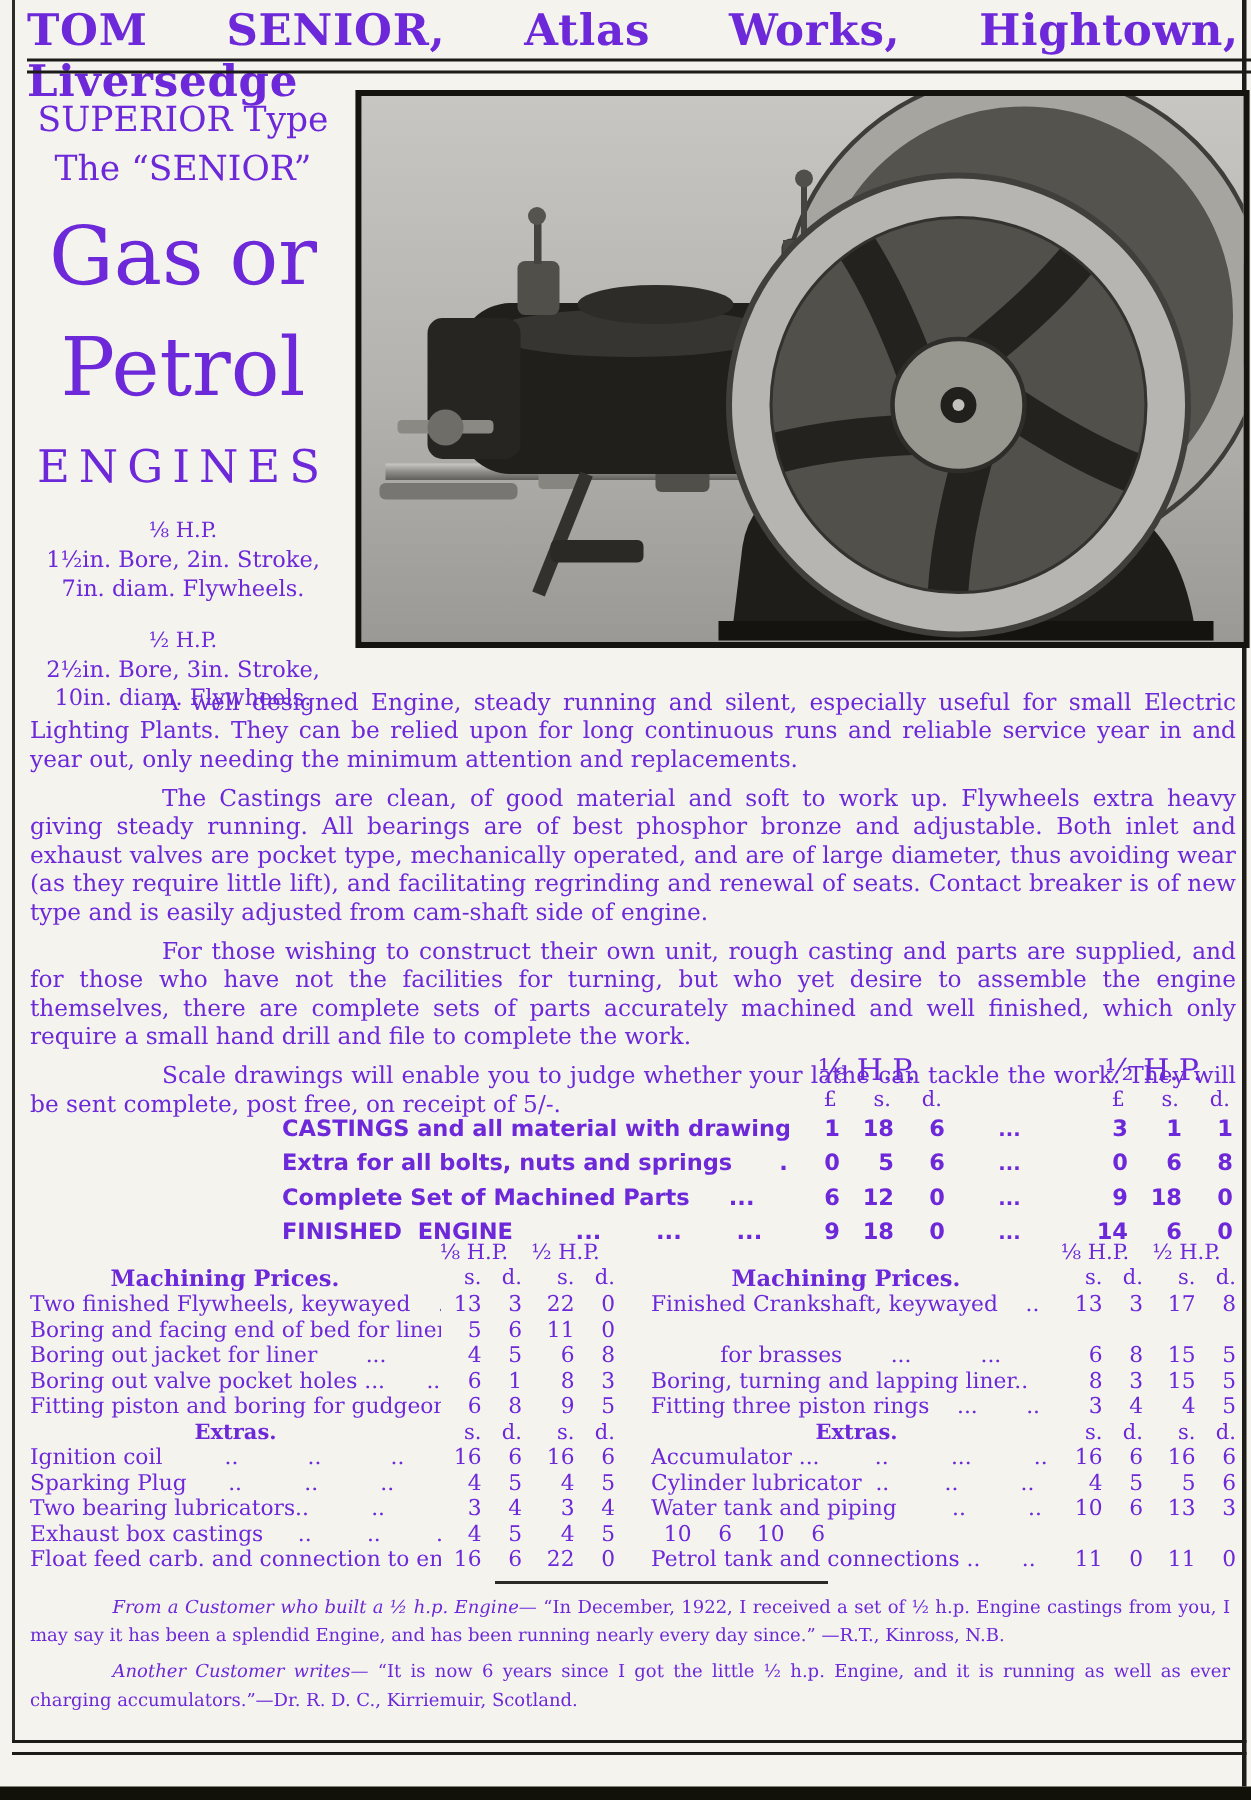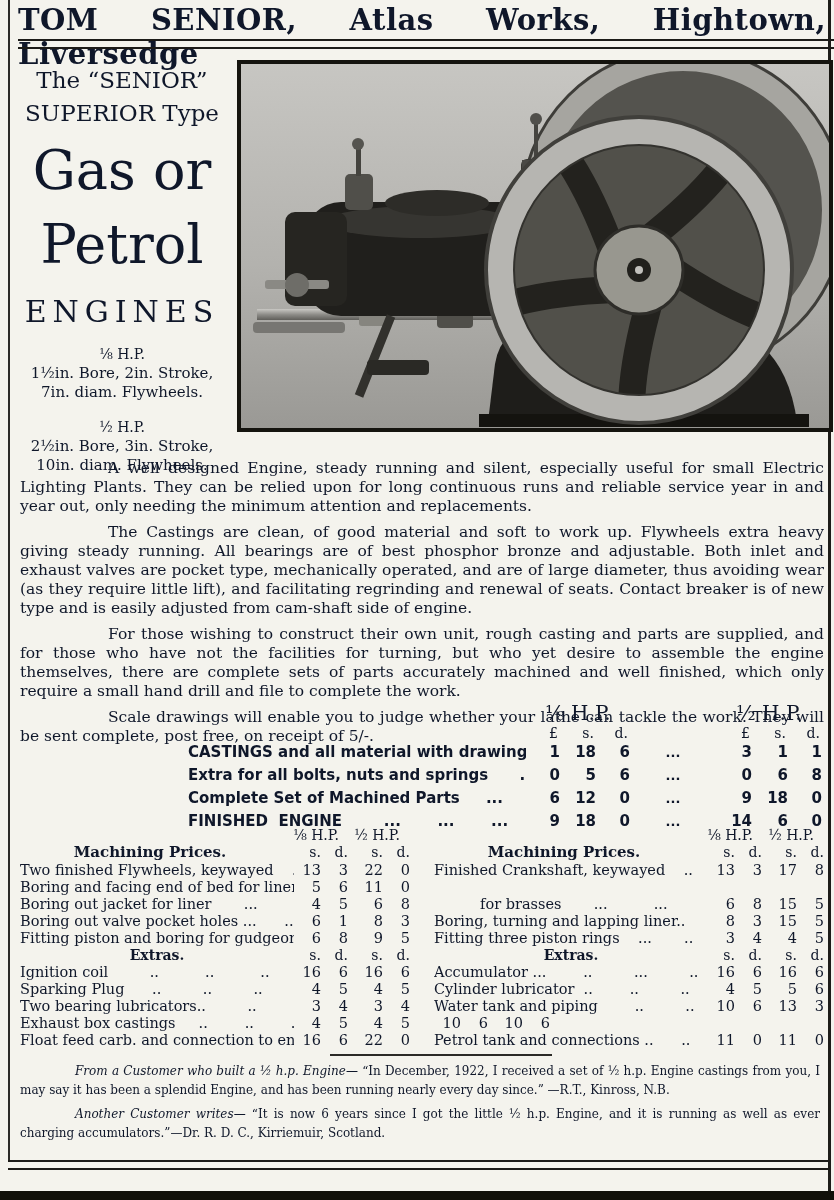--- a/index.html
+++ b/index.html
@@ -1,17 +1,17 @@
 <!DOCTYPE html>
 <html><head>
 <meta charset="utf-8">
 <style>
   html,body{margin:0;padding:0;background:#6b6b68;}
   #page{position:relative;width:834px;height:1200px;background:#f4f3ed;overflow:hidden;
-        font-family:"DejaVu Serif",serif;color:#0f172a;}
+        font-family:"DejaVu Serif",serif;color:#6d28d9;}
   
   .edge-left{position:absolute;left:8px;top:0;width:2px;height:1160px;background:#2b2a27;}
   .edge-right{position:absolute;left:828px;top:0;width:3px;height:1191px;background:#1d1c19;}
   
   .masthead-title{position:absolute;top:3px;left:18px;width:808px;
         font-weight:700;font-size:29px;letter-spacing:.5px;word-spacing:6px;
         text-align:justify;text-align-last:justify;}
   .masthead-rule{position:absolute;top:39px;left:18px;width:816px;height:6px;
         border-top:2px solid #1c1b18;border-bottom:2px solid #1c1b18;}
   
@@ -76,22 +76,22 @@
 <body>
 
 <div id="page">
   <div class="edge-left"></div>
   <div class="edge-right"></div>
 
   <div class="masthead-title">TOM SENIOR, Atlas Works, Hightown, Liversedge</div>
   <div class="masthead-rule"></div>
 
   <aside class="left-panel">
+    <div class="lp-intro">SUPERIOR Type</div>
     <div class="lp-intro">The “SENIOR”</div>
-    <div class="lp-intro">SUPERIOR Type</div>
     <div class="lp-big">Gas or</div>
     <div class="lp-big">Petrol</div>
     <div class="lp-engines">ENGINES</div>
     <div class="lp-spec">
       <div class="hp">⅛ H.P.</div>
       <div>1½in. Bore, 2in. Stroke,</div>
       <div>7in. diam. Flywheels.</div>
     </div>
     <div class="lp-spec">
       <div class="hp">½ H.P.</div>

